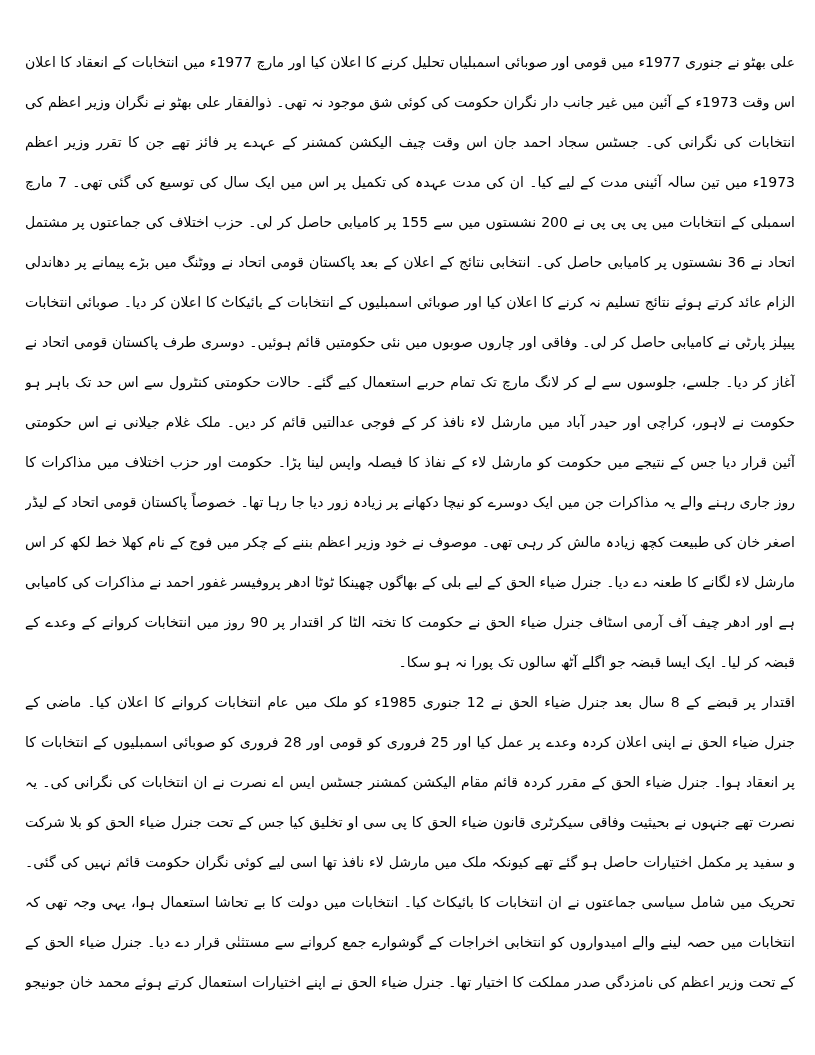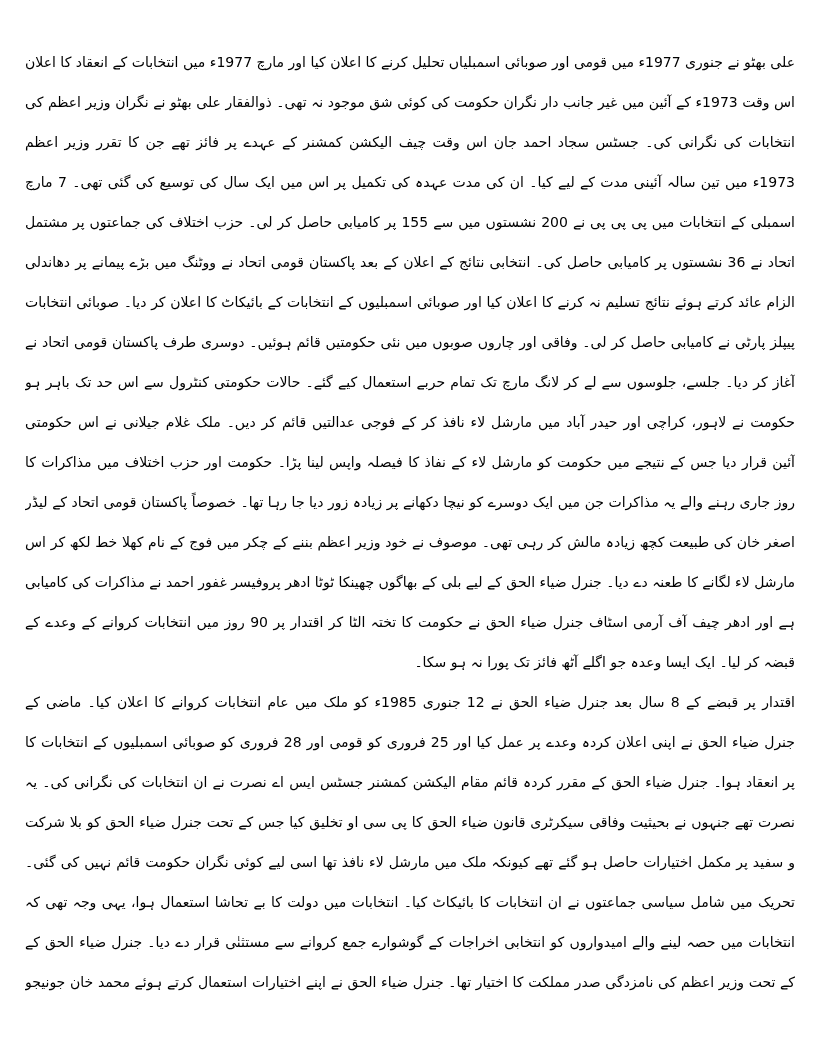--- a/index.html
+++ b/index.html
@@ -59,21 +59,21 @@
       <div class="line">اتحاد نے 36 نشستوں پر کامیابی حاصل کی۔ انتخابی نتائج کے اعلان کے بعد پاکستان قومی اتحاد نے ووٹنگ میں بڑے پیمانے پر دھاندلی کا</div>
       <div class="line">الزام عائد کرتے ہوئے نتائج تسلیم نہ کرنے کا اعلان کیا اور صوبائی اسمبلیوں کے انتخابات کے بائیکاٹ کا اعلان کر دیا۔ صوبائی انتخابات میں بھی</div>
       <div class="line">پیپلز پارٹی نے کامیابی حاصل کر لی۔ وفاقی اور چاروں صوبوں میں نئی حکومتیں قائم ہوئیں۔ دوسری طرف پاکستان قومی اتحاد نے احتجاجی تحریک کا</div>
       <div class="line">آغاز کر دیا۔ جلسے، جلوسوں سے لے کر لانگ مارچ تک تمام حربے استعمال کیے گئے۔ حالات حکومتی کنٹرول سے اس حد تک باہر ہو گئے کہ</div>
       <div class="line">حکومت نے لاہور، کراچی اور حیدر آباد میں مارشل لاء نافذ کر کے فوجی عدالتیں قائم کر دیں۔ ملک غلام جیلانی نے اس حکومتی اقدام کو ماورائے</div>
       <div class="line">آئین قرار دیا جس کے نتیجے میں حکومت کو مارشل لاء کے نفاذ کا فیصلہ واپس لینا پڑا۔ حکومت اور حزب اختلاف میں مذاکرات کا آغاز ہوا۔ کئی</div>
       <div class="line">روز جاری رہنے والے یہ مذاکرات جن میں ایک دوسرے کو نیچا دکھانے پر زیادہ زور دیا جا رہا تھا۔ خصوصاً پاکستان قومی اتحاد کے لیڈر ایئر مارشل</div>
       <div class="line">اصغر خان کی طبیعت کچھ زیادہ مالش کر رہی تھی۔ موصوف نے خود وزیر اعظم بننے کے چکر میں فوج کے نام کھلا خط لکھ کر اس کی غیرت کو للکارا اور</div>
       <div class="line">مارشل لاء لگانے کا طعنہ دے دیا۔ جنرل ضیاء الحق کے لیے بلی کے بھاگوں چھینکا ٹوٹا ادھر پروفیسر غفور احمد نے مذاکرات کی کامیابی کا اعلان کیا</div>
       <div class="line">ہے اور ادھر چیف آف آرمی اسٹاف جنرل ضیاء الحق نے حکومت کا تختہ الٹا کر اقتدار پر 90 روز میں انتخابات کروانے کے وعدے کے ساتھ</div>
-      <div class="line para-end">قبضہ کر لیا۔ ایک ایسا وعدہ جو اگلے آٹھ فائز تک پورا نہ ہو سکا۔</div>
+      <div class="line para-end">قبضہ کر لیا۔ ایک ایسا قبضہ جو اگلے آٹھ سالوں تک پورا نہ ہو سکا۔</div>
     </div>
 
     <div class="paragraph">
       <div class="line">اقتدار پر قبضے کے 8 سال بعد جنرل ضیاء الحق نے 12 جنوری 1985ء کو ملک میں عام انتخابات کروانے کا اعلان کیا۔ ماضی کے برعکس اس بار</div>
       <div class="line">جنرل ضیاء الحق نے اپنی اعلان کردہ وعدے پر عمل کیا اور 25 فروری کو قومی اور 28 فروری کو صوبائی اسمبلیوں کے انتخابات کا غیر جماعتی بنیادوں</div>
       <div class="line">پر انعقاد ہوا۔ جنرل ضیاء الحق کے مقرر کردہ قائم مقام الیکشن کمشنر جسٹس ایس اے نصرت نے ان انتخابات کی نگرانی کی۔ یہ وہی جسٹس ایس اے</div>
       <div class="line">نصرت تھے جنہوں نے بحیثیت وفاقی سیکرٹری قانون ضیاء الحق کا پی سی او تخلیق کیا جس کے تحت جنرل ضیاء الحق کو بلا شرکت غیرے ملک کے سیاہ</div>
       <div class="line">و سفید پر مکمل اختیارات حاصل ہو گئے تھے کیونکہ ملک میں مارشل لاء نافذ تھا اسی لیے کوئی نگران حکومت قائم نہیں کی گئی۔ بحالی جمہوریت کی</div>
       <div class="line">تحریک میں شامل سیاسی جماعتوں نے ان انتخابات کا بائیکاٹ کیا۔ انتخابات میں دولت کا بے تحاشا استعمال ہوا، یہی وجہ تھی کہ الیکشن کمیشن نے</div>
       <div class="line">انتخابات میں حصہ لینے والے امیدواروں کو انتخابی اخراجات کے گوشوارے جمع کروانے سے مستثنٰی قرار دے دیا۔ جنرل ضیاء الحق کے پی سی او</div>

